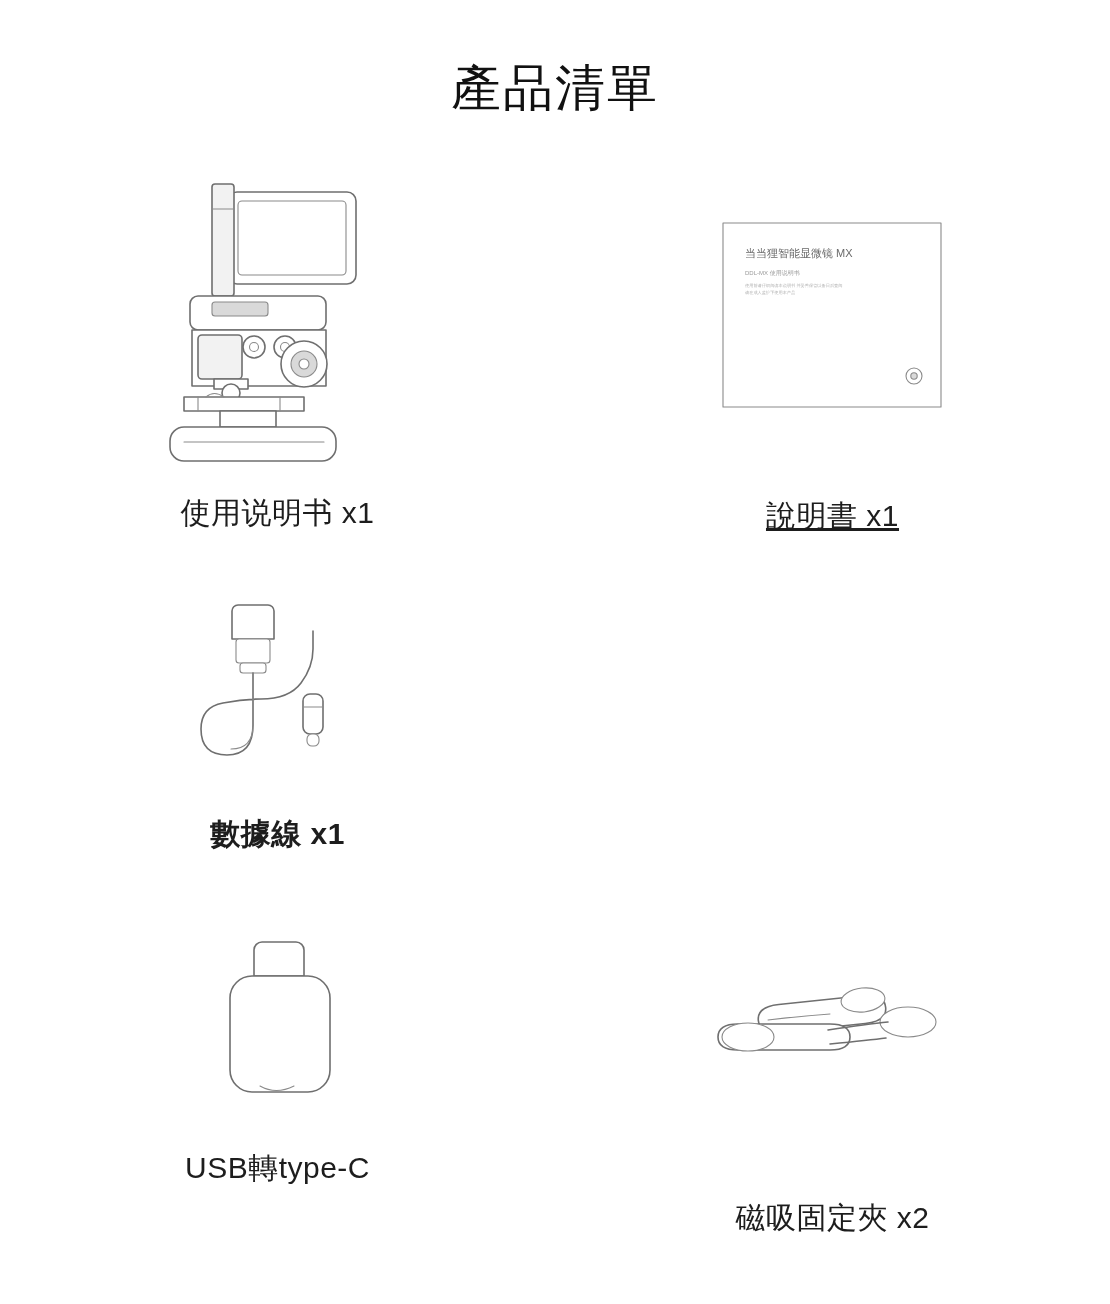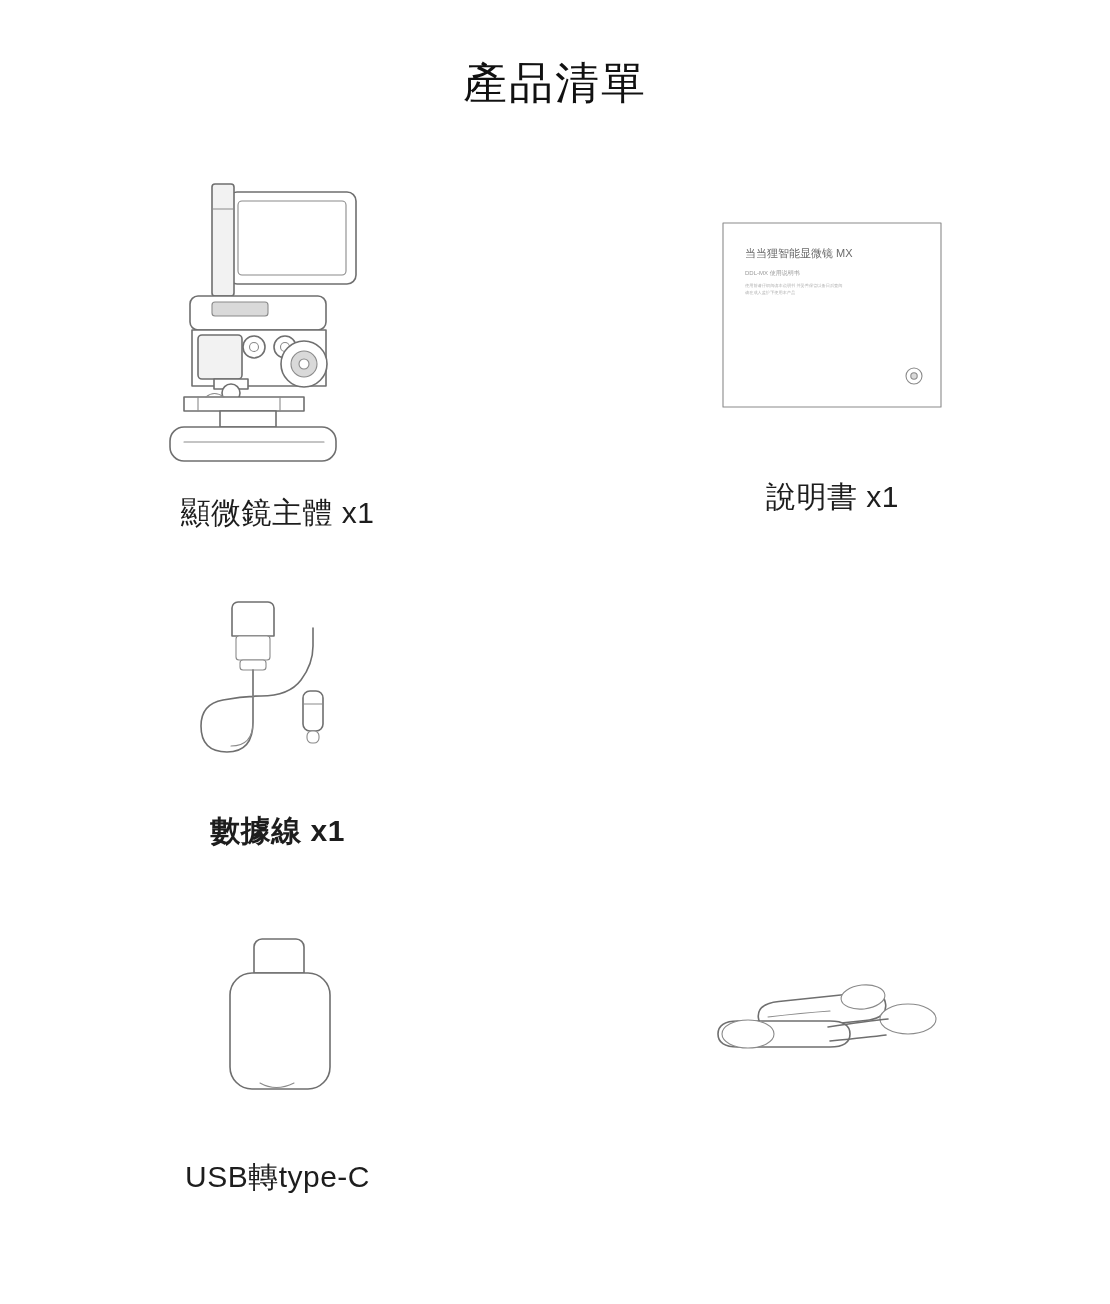--- a/index.html
+++ b/index.html
@@ -17,21 +17,21 @@
   }
 
   .page {
     width: 1110px;
     height: 1304px;
     position: relative;
   }
 
   .page-title {
     text-align: center;
-    font-size: 44px;
+    font-size: 50px;
     font-weight: 400;
     letter-spacing: 2px;
     color: #111;
     margin: 0;
     padding-top: 58px;
     line-height: 1.2;
     font-family: Liberation Serif, serif;
   }
 
   .grid {
@@ -64,31 +64,31 @@
     font-size: 30px;
     line-height: 1.35;
     color: #1d1d1d;
     letter-spacing: 0.5px;
   }
 
   
   .row1 .cell-left .art { height: 300px; }
   .row1 .cell-right .art { height: 300px; }
   .row1 .caption { margin-top: 28px; }
-  .row1 .cell-right .caption { margin-top: 12px; }
+  .row1 .cell-right .caption { margin-top: 31px; text-decoration: underline; }
 
   
   .row2 { margin-top: 62px; font-weight: bold; }
   .row2 .art { height: 175px; }
   .row2 .caption { margin-top: 40px; }
 
   
   .row3 { margin-top: 80px; }
   .row3 .art { height: 190px; }
-  .row3 .cell-left .caption { margin-top: 36px; }
+  .row3 .cell-left .caption { margin-top: 24px; }
   .row3 .cell-right .caption { margin-top: 74px; }
 
   svg { display: block; }
   .ln {
     fill: none;
     stroke: #6f6f6f;
     stroke-width: 1.6;
     stroke-linecap: round;
     stroke-linejoin: round;
   }
@@ -156,21 +156,21 @@
             <line class="ln-thin" x1="152" y1="232" x2="152" y2="246"></line>
 
             <path class="ln-thin" d="M78 232 q8 -7 18 0"></path>
 
             <path class="ln fill-white" d="M92 246 h56 v16 h-56 z"></path>
 
             <path class="ln fill-white" d="M56 262 h138 a14 14 0 0 1 14 14 v6 a14 14 0 0 1 -14 14 h-138 a14 14 0 0 1 -14 -14 v-6 a14 14 0 0 1 14 -14 z"></path>
             <line class="ln-thin" x1="56" y1="277" x2="196" y2="277"></line>
           </svg>
         </div>
-        <div class="caption">顯微鏡主體 x1</div>
+        <div class="caption">使用说明书 x1</div>
       </div>
 
       <div class="cell cell-right">
         <div class="art">
           <svg width="230" height="200" viewBox="0 0 230 200" aria-hidden="true">
             <rect class="ln-thin fill-white" x="5" y="8" width="218" height="184"></rect>
             <text class="manual-text manual-title" x="27" y="42">当当狸智能显微镜 MX</text>
             <text class="manual-text manual-sub" x="27" y="60">DDL-MX 使用说明书</text>
             <text class="manual-text manual-tiny" x="27" y="72">使用前请仔细阅读本说明书 并妥善保管以备日后查阅</text>
             <text class="manual-text manual-tiny" x="27" y="79">请在成人监护下使用本产品</text>
@@ -234,18 +234,19 @@
             <ellipse class="ln-thin fill-white" cx="155" cy="66" rx="22" ry="12" transform="rotate(-6 155 66)"></ellipse>
 
             <path class="ln fill-white" d="M30 90 q-20 0 -20 13 q0 13 20 13 h92 q20 0 20 -13 q0 -13 -20 -13 z"></path>
             <ellipse class="ln-thin fill-white" cx="40" cy="103" rx="26" ry="14"></ellipse>
             <ellipse class="ln-thin fill-white" cx="200" cy="88" rx="28" ry="15"></ellipse>
             <path class="ln" d="M120 96 q40 -6 60 -8"></path>
             <path class="ln" d="M122 110 q40 -4 56 -6"></path>
             <path class="ln-thin" d="M60 86 q34 -4 62 -6"></path>
           </svg>
         </div>
+        <div class="caption">磁吸固定夾 x2</div>
       </div>
 
     </div>
 
   </div>
 </div>
 
 </body></html>

